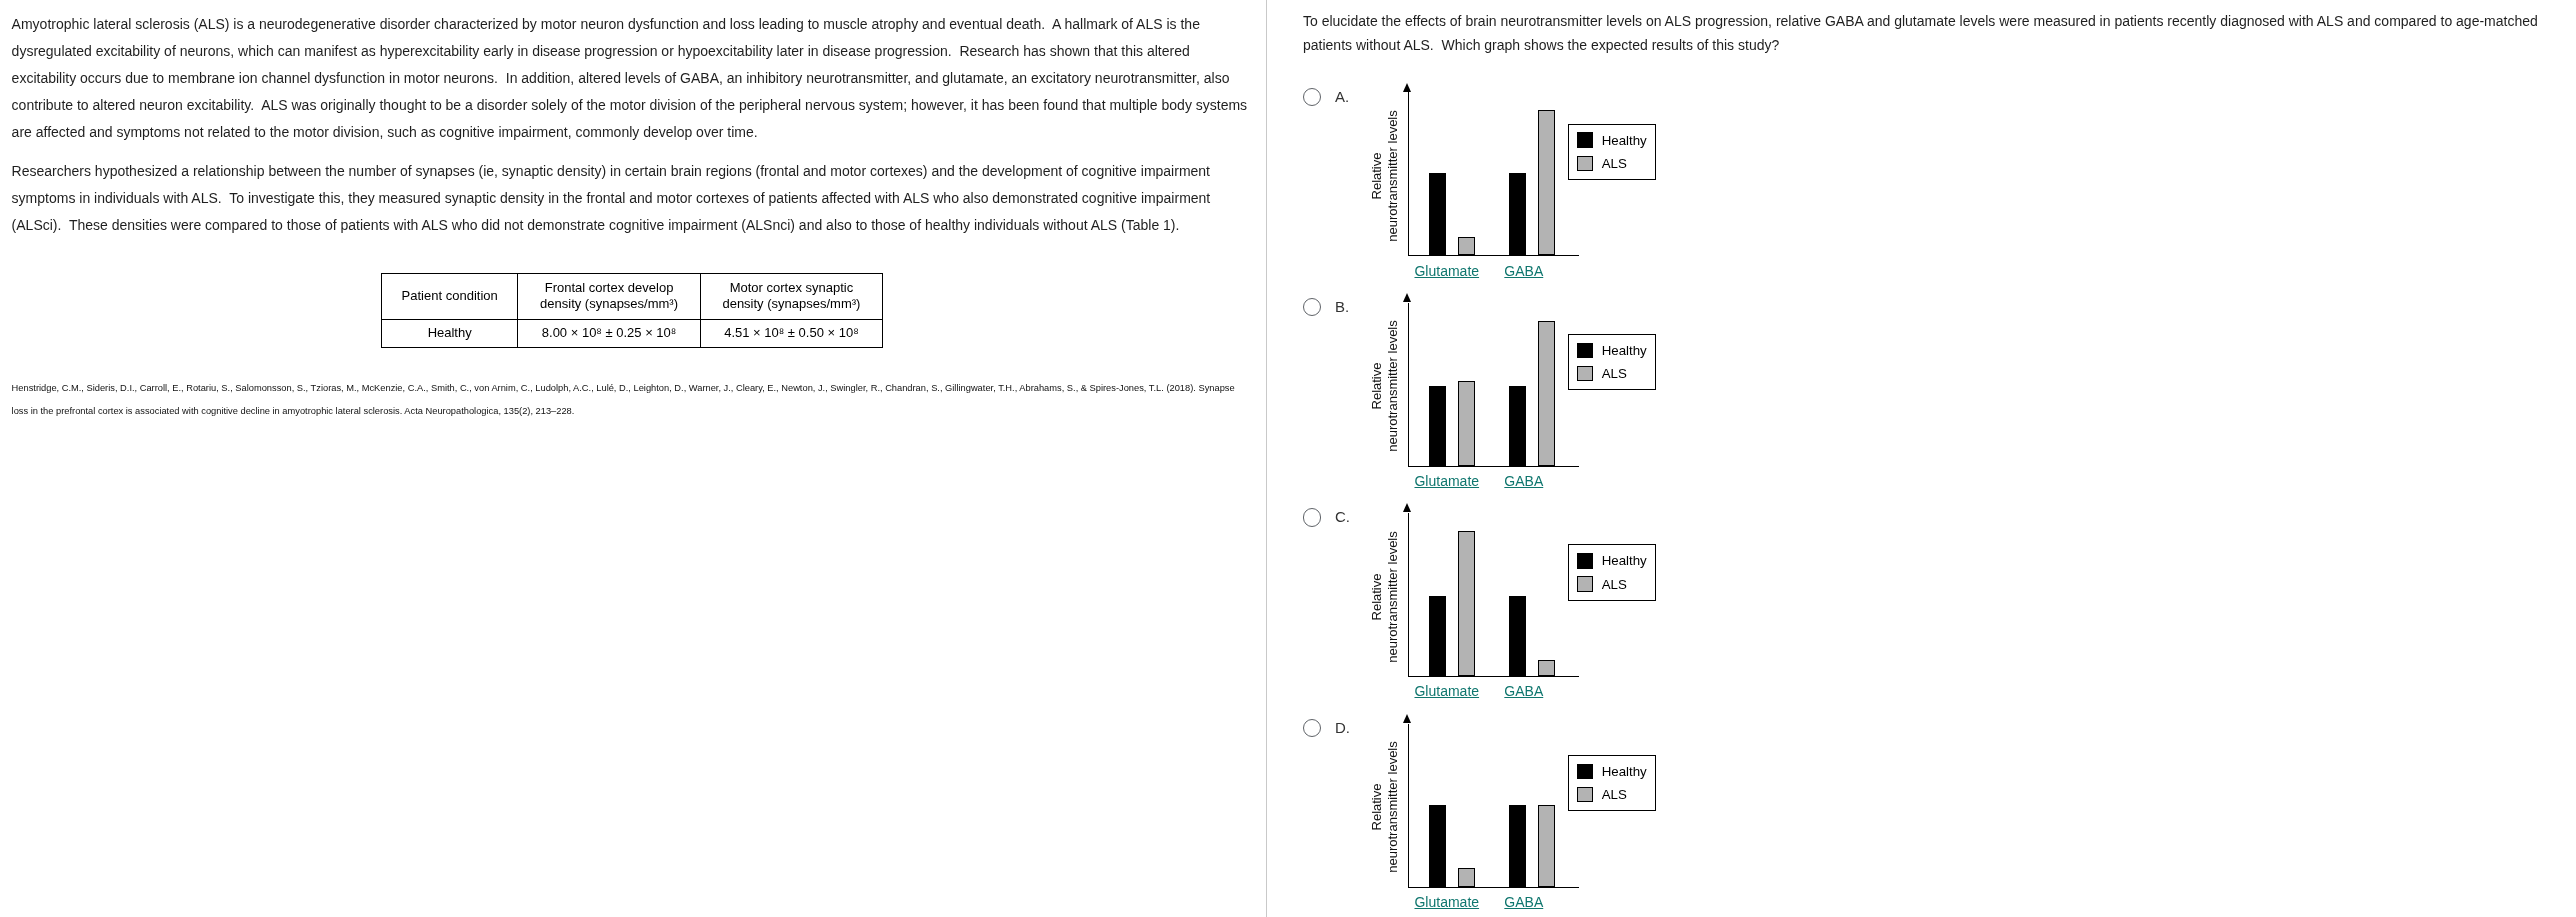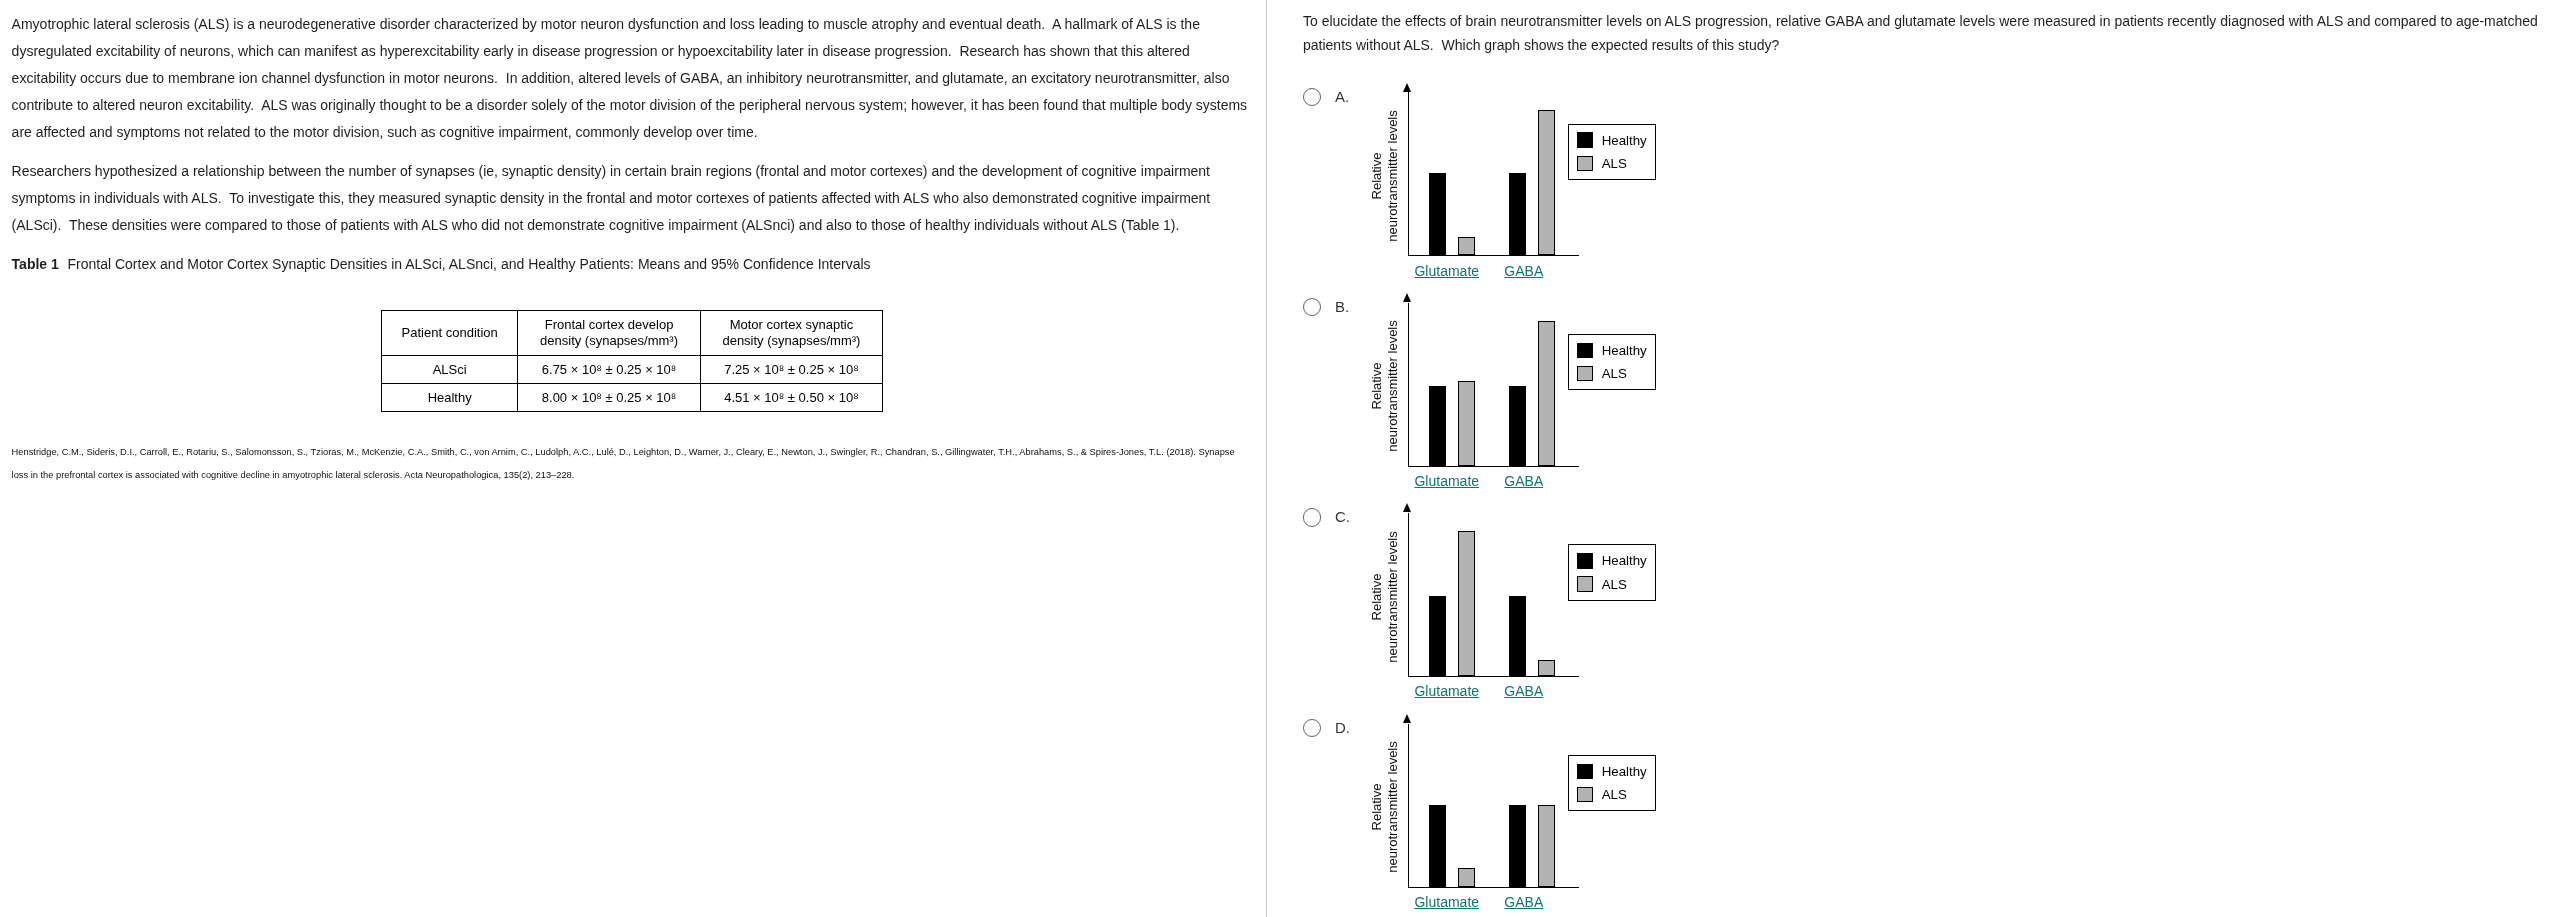--- a/index.html
+++ b/index.html
@@ -56,40 +56,32 @@
   .legend-swatch { width:15.5px; height:15.5px; flex:none; box-sizing:border-box; }
   .legend-label { font-size:13.3px; color:#000; }
 </style>
 </head>
 <body>
 
 <div class="left-pane">
   <p class="para">Amyotrophic lateral sclerosis (ALS) is a neurodegenerative disorder characterized by motor neuron dysfunction and loss leading to muscle atrophy and eventual death.  A hallmark of ALS is the dysregulated excitability of neurons, which can manifest as hyperexcitability early in disease progression or hypoexcitability later in disease progression.  Research has shown that this altered excitability occurs due to membrane ion channel dysfunction in motor neurons.  In addition, altered levels of GABA, an inhibitory neurotransmitter, and glutamate, an excitatory neurotransmitter, also contribute to altered neuron excitability.  ALS was originally thought to be a disorder solely of the motor division of the peripheral nervous system; however, it has been found that multiple body systems are affected and symptoms not related to the motor division, such as cognitive impairment, commonly develop over time.</p>
   <p class="para">Researchers hypothesized a relationship between the number of synapses (ie, synaptic density) in certain brain regions (frontal and motor cortexes) and the development of cognitive impairment symptoms in individuals with ALS.  To investigate this, they measured synaptic density in the frontal and motor cortexes of patients affected with ALS who also demonstrated cognitive impairment (ALSci).  These densities were compared to those of patients with ALS who did not demonstrate cognitive impairment (ALSnci) and also to those of healthy individuals without ALS (Table 1).</p>
 
-  <div class="table-caption">
-    <span class="caption-label">Table 1</span><span class="caption-text">Frontal Cortex and Motor Cortex Synaptic Densities in ALSci, ALSnci, and Healthy Patients: Means and 95% Confidence Intervals</span>
-  </div>
 
   <div class="table-wrap">
     <table class="data-table">
       <thead>
         <tr>
           <th>Patient condition</th>
           <th>Frontal cortex develop density (synapses/mm³)</th>
           <th>Motor cortex synaptic density (synapses/mm³)</th>
         </tr>
       </thead>
       <tbody>
         <tr>
-          <td>ALSci</td>
-          <td>6.75 × 10⁸ ± 0.25 × 10⁸</td>
-          <td>7.25 × 10⁸ ± 0.25 × 10⁸</td>
-        </tr>
-        <tr>
           <td>Healthy</td>
           <td>8.00 × 10⁸ ± 0.25 × 10⁸</td>
           <td>4.51 × 10⁸ ± 0.50 × 10⁸</td>
         </tr>
       </tbody>
     </table>
   </div>
 
   <p class="citation">Henstridge, C.M., Sideris, D.I., Carroll, E., Rotariu, S., Salomonsson, S., Tzioras, M., McKenzie, C.A., Smith, C., von Arnim, C., Ludolph, A.C., Lulé, D., Leighton, D., Warner, J., Cleary, E., Newton, J., Swingler, R., Chandran, S., Gillingwater, T.H., Abrahams, S., &amp; Spires-Jones, T.L. (2018). Synapse loss in the prefrontal cortex is associated with cognitive decline in amyotrophic lateral sclerosis. Acta Neuropathologica, 135(2), 213–228.</p>
 </div>

